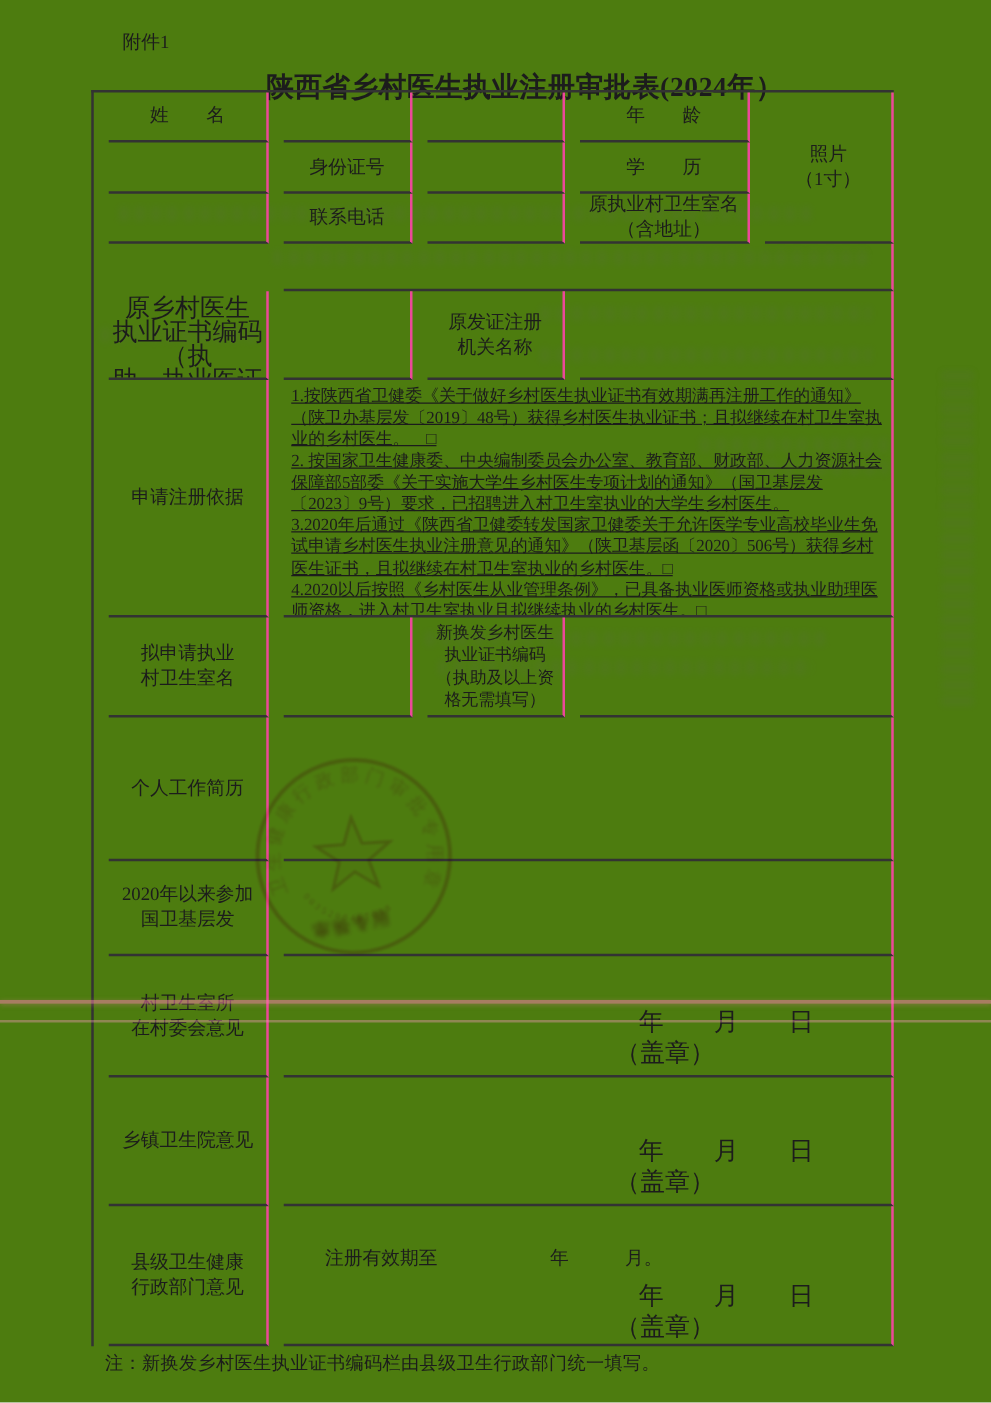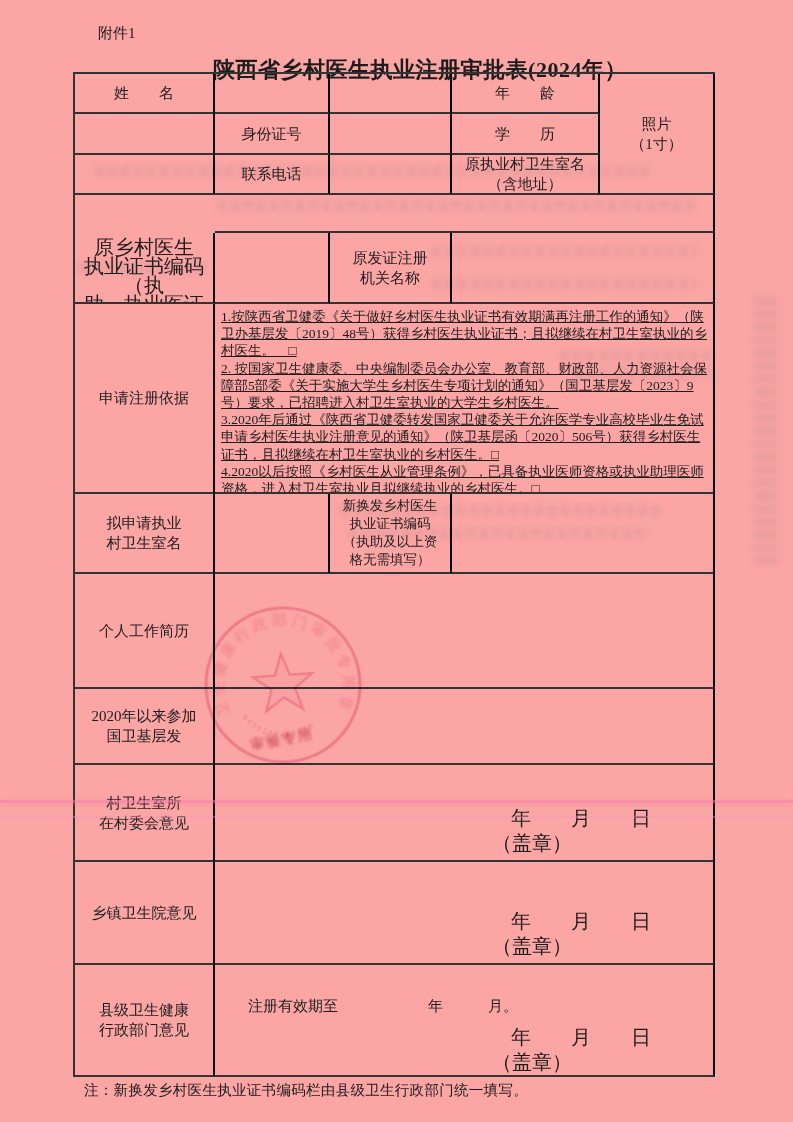--- a/index.html
+++ b/index.html
@@ -1,37 +1,37 @@
 <!DOCTYPE html>
 <html><head>
 <meta charset="utf-8">
 <style>
   html,body{margin:0;padding:0;background:#e8e8e8;}
   .page{
     position:relative;width:793px;height:1122px;margin:0 auto;
-    background:#fca5a5;overflow:hidden;
+    background:#4d7c0f;overflow:hidden;
     font-family:"Liberation Serif","DejaVu Serif",serif;color:#1c1c1c;
   }
   .attachment{position:absolute;left:98px;top:24px;font-size:15px;}
   .doc-title{position:absolute;left:0;right:0;top:40px;text-align:center;
     font-size:22px;font-weight:bold;letter-spacing:.5px;padding-left:47px;}
   .footnote{position:absolute;left:84px;top:1081px;font-size:14.5px;letter-spacing:.3px;}
 
   
   .form-table{
     position:absolute;left:73px;top:72px;width:640px;
     display:grid;
     grid-template-columns:140px 115px 122px 148px 115px;
     grid-template-rows:40px 41px 40px 38px 71px 190px 80px 115px 76px 97px 103px 112px;
     border-top:2px solid #333;border-left:2px solid #333;
     z-index:2;
   }
   .cell{
-    border-right:2px solid #000000;border-bottom:2px solid #333;
-    box-sizing:border-box;overflow:hidden;position:relative;
+    border-right:2px solid #ec4899;border-bottom:2px solid #333;
+    box-sizing:border-box;overflow:hidden;position:relative;margin-left:12px;
   }
   .lbl{
     display:flex;align-items:center;justify-content:center;text-align:center;
     white-space:pre-line;font-size:15px;line-height:20px;padding:2px;
   }
   .lbl.small{font-size:13.5px;line-height:18px;}
   .cert-cell{align-items:flex-start;padding-top:5px;line-height:19px;font-size:20px;}
   .basis{padding:4px 5px 2px 6px;font-size:13.5px;line-height:17.2px;text-align:left;}
   .basis p{margin:0;text-decoration:underline;}
   .sign-block{position:absolute;right:62px;bottom:6px;font-size:20px;line-height:22px;text-align:left;}

